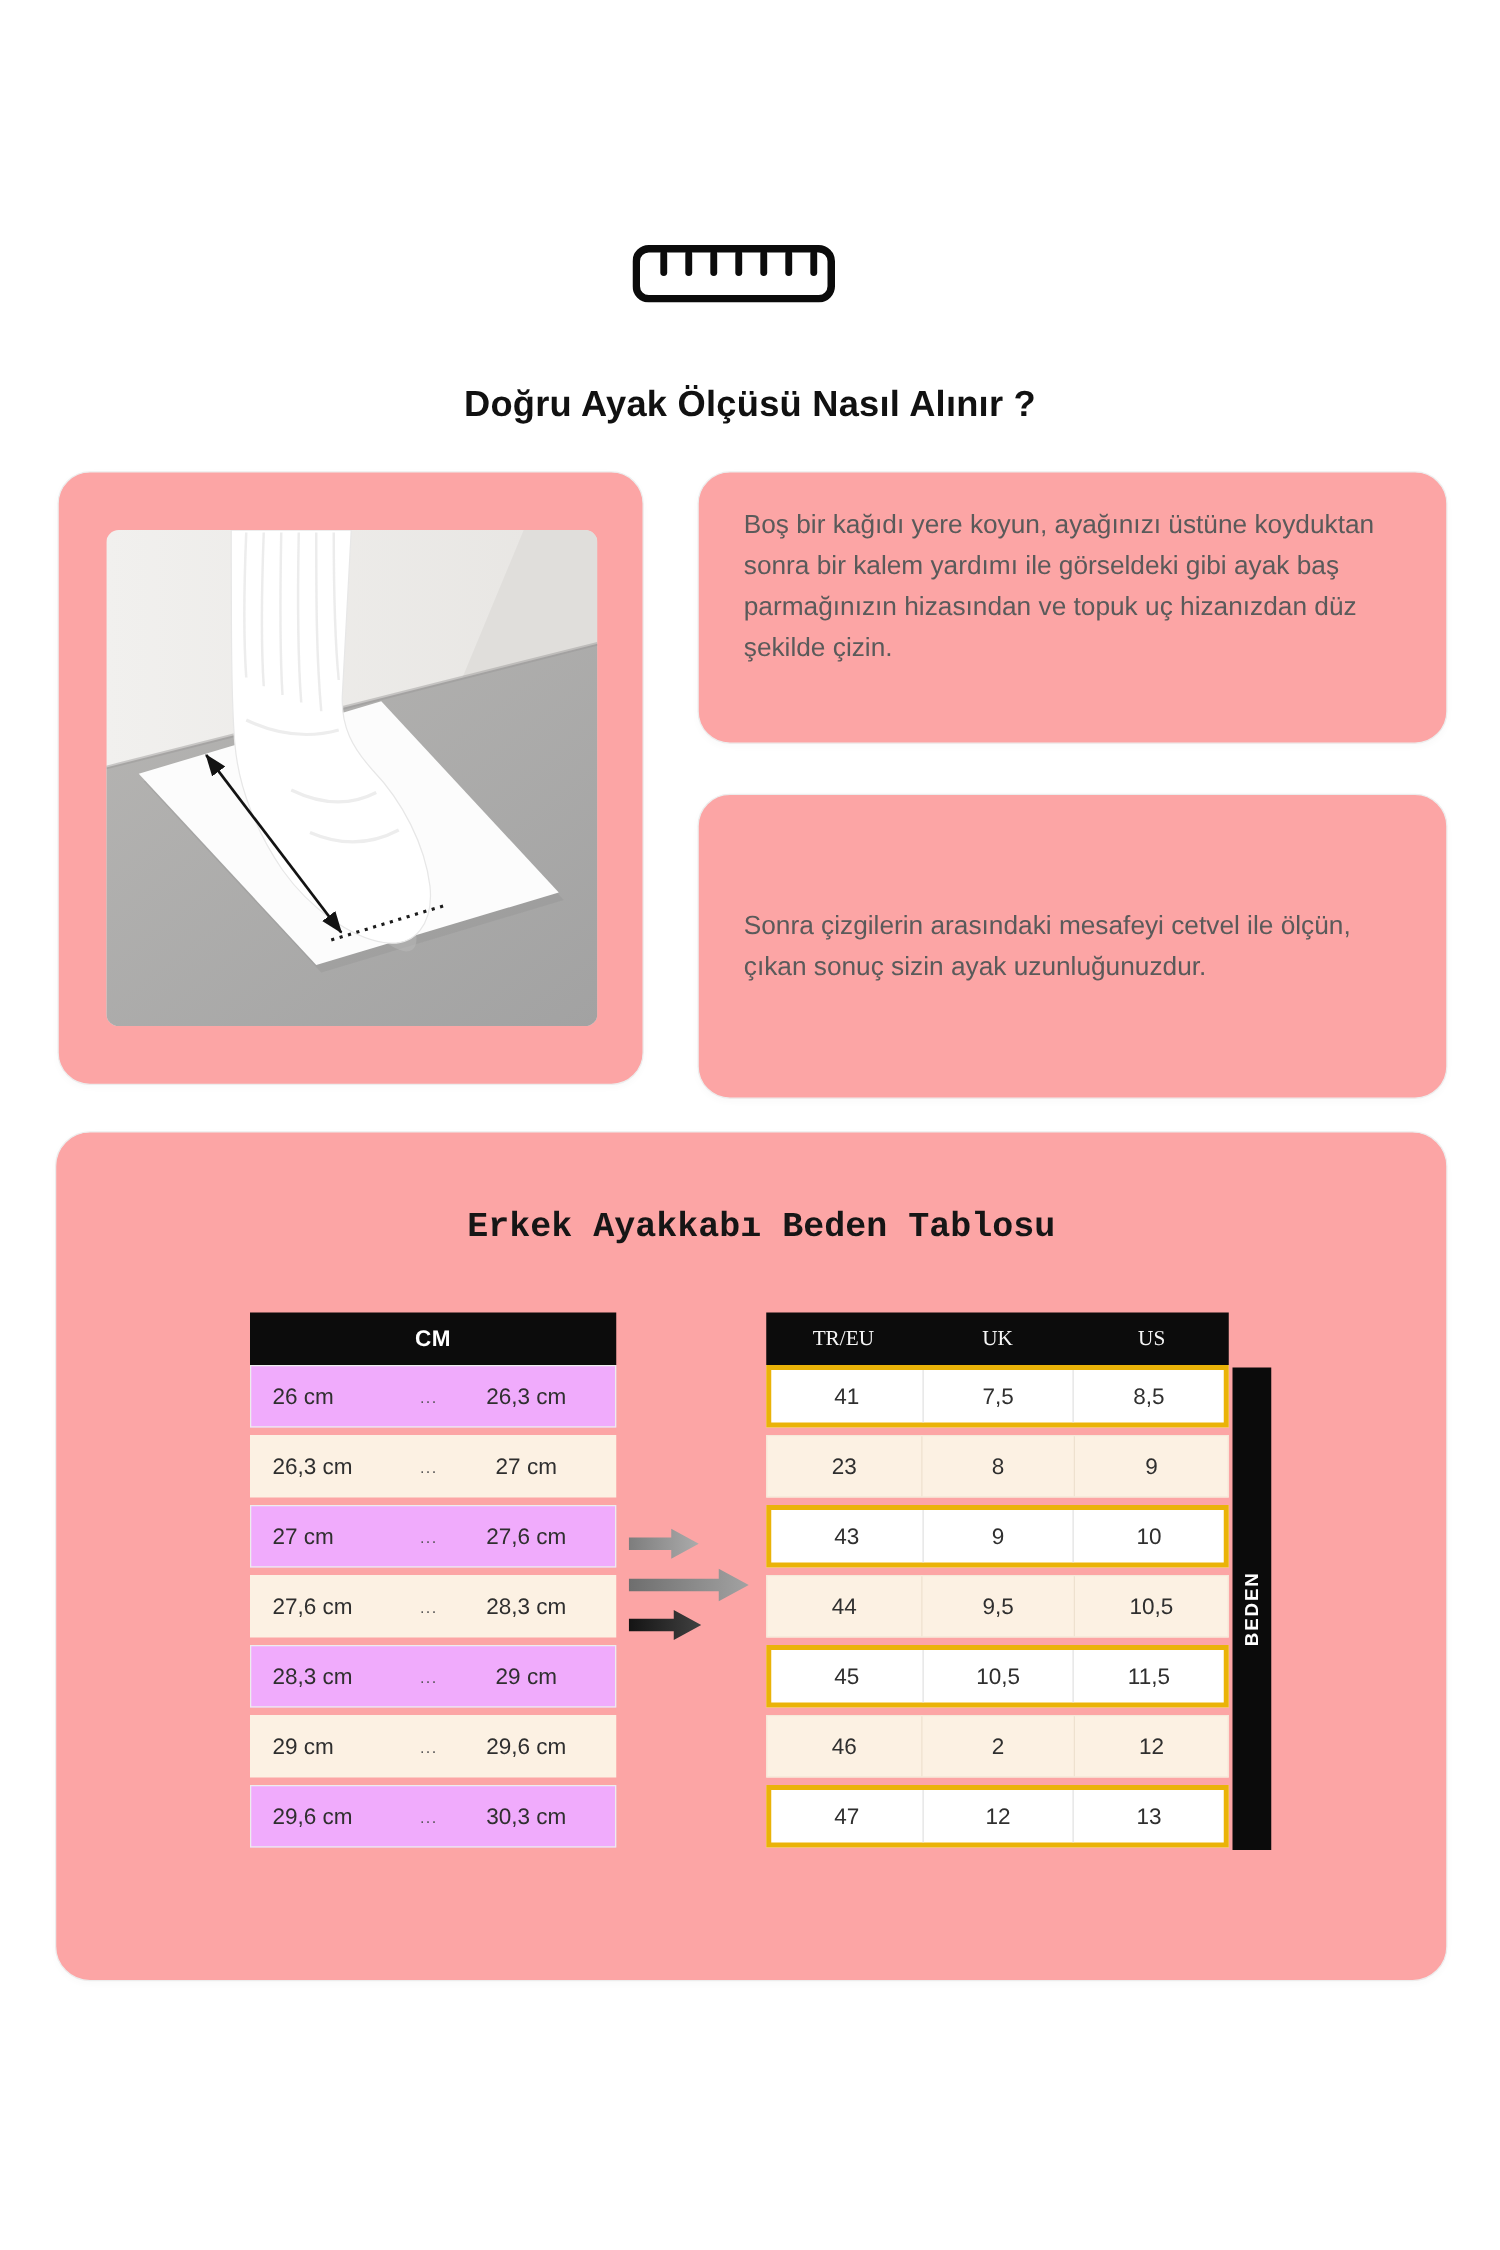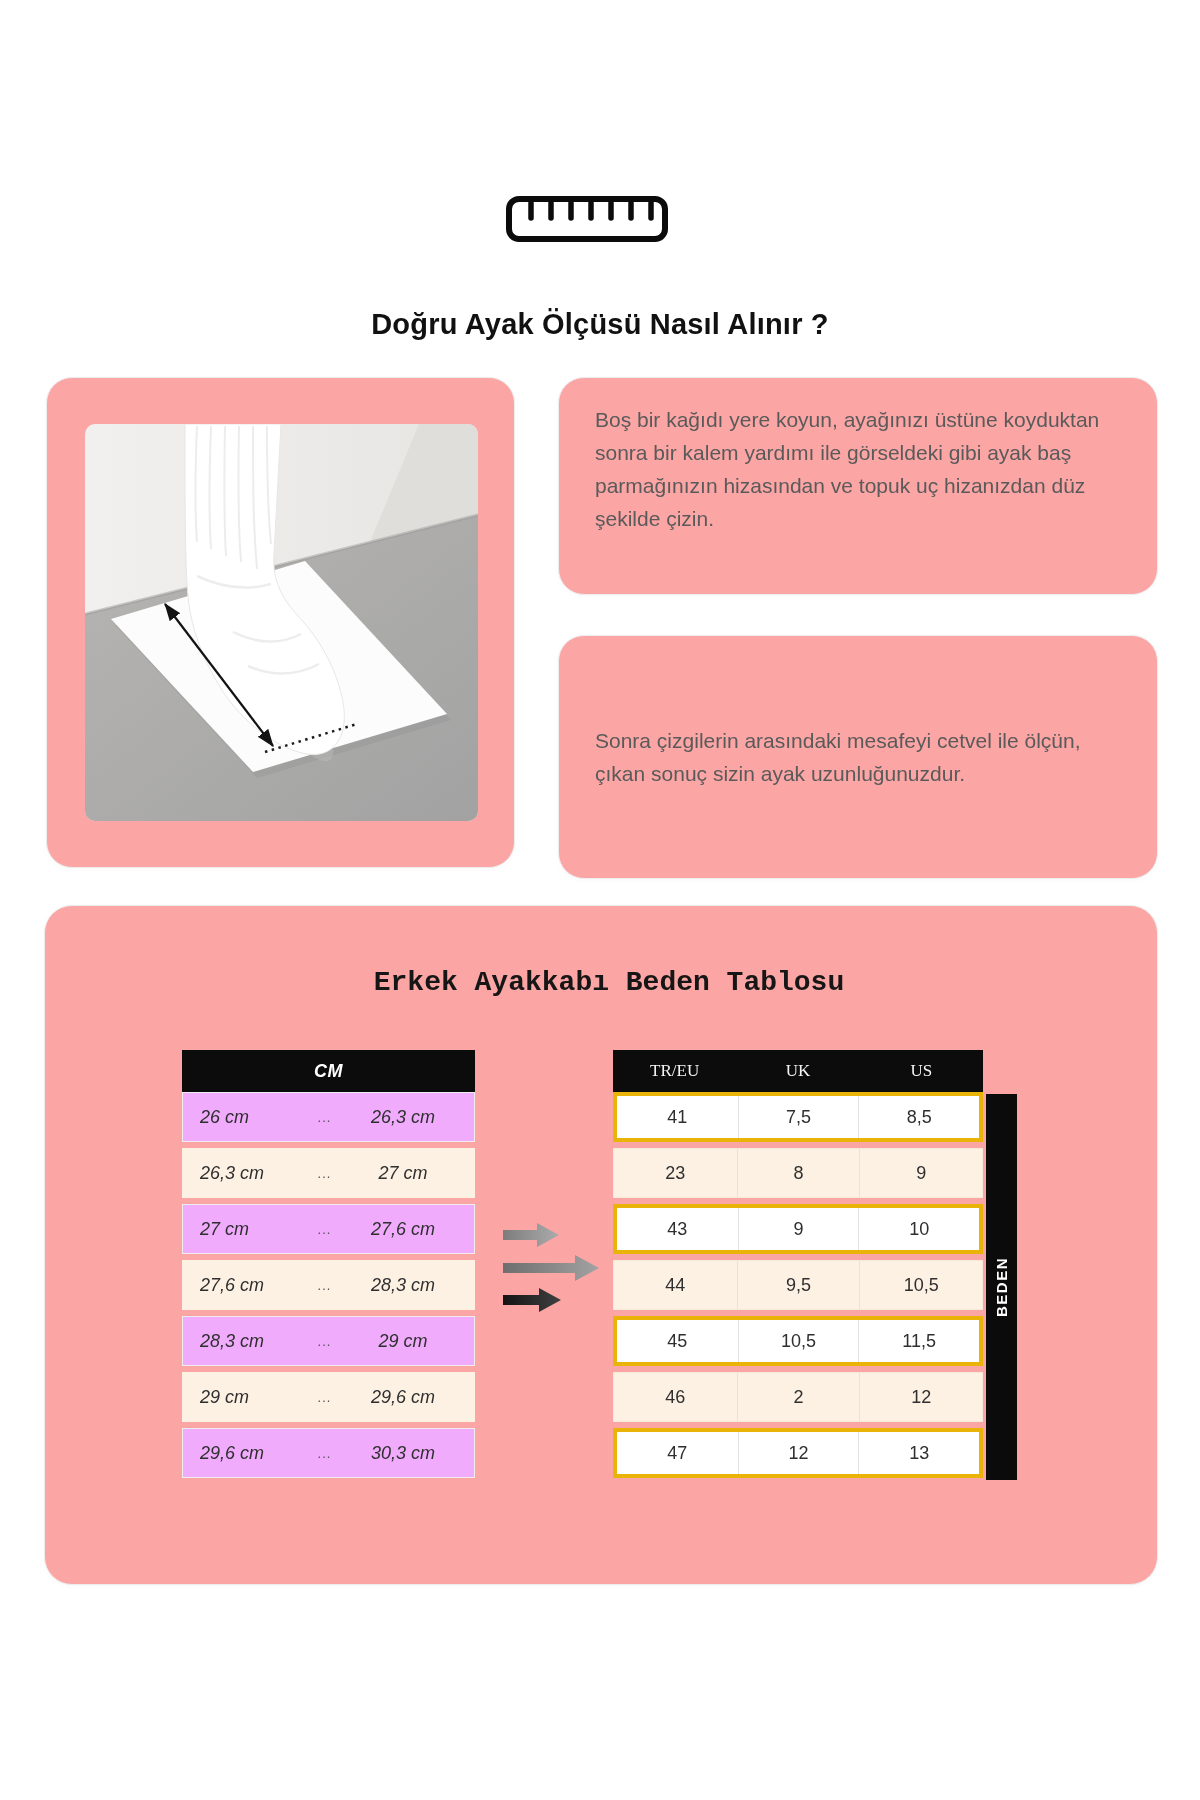--- a/index.html
+++ b/index.html
@@ -20,21 +20,21 @@
 
   .tc1{left:558px;top:377px;width:600px;height:218px;padding:25px 45px 0 36px;box-sizing:border-box;}
   .tc2{left:558px;top:622px;width:600px;height:244px;padding:0 45px 0 36px;box-sizing:border-box;
     display:flex;align-items:center;margin-top:13px;}
   .tc1 p,.tc2 p{margin:0;font-size:21px;line-height:33px;color:#5a5a5a;}
 
   .main-card{left:44px;top:905px;width:1112px;height:678px;border-radius:28px;}
   .section-title{position:absolute;left:44px;top:944px;width:1130px;text-align:center;
     font-size:28px;font-weight:bold;color:#161616;font-family:Liberation Mono, monospace;}
 
-  .cm-table{position:absolute;left:182px;top:1050px;width:293px;font-style:italic;}
+  .cm-table{position:absolute;left:200px;top:1050px;width:293px;}
   .cthead{height:42px;background:#0c0c0c;color:#fff;display:flex;align-items:center;
     justify-content:center;font-size:18px;font-weight:600;letter-spacing:.5px;}
   .crow{display:grid;grid-template-columns:100px 50px 1fr;align-items:center;height:50px;
     margin-bottom:6px;padding:0 18px 0 17px;box-sizing:border-box;font-size:18px;color:#2f2f2f;}
   .crow.alt0{background:#f0abfc;border:1px solid #ededed;}
   .crow.alt1{background:#fcf1e3;border:1px solid transparent;}
   .cfrom{text-align:left;}
   .cdots{text-align:center;color:#555;font-size:13px;letter-spacing:1px;}
   .cto{text-align:center;}
 

